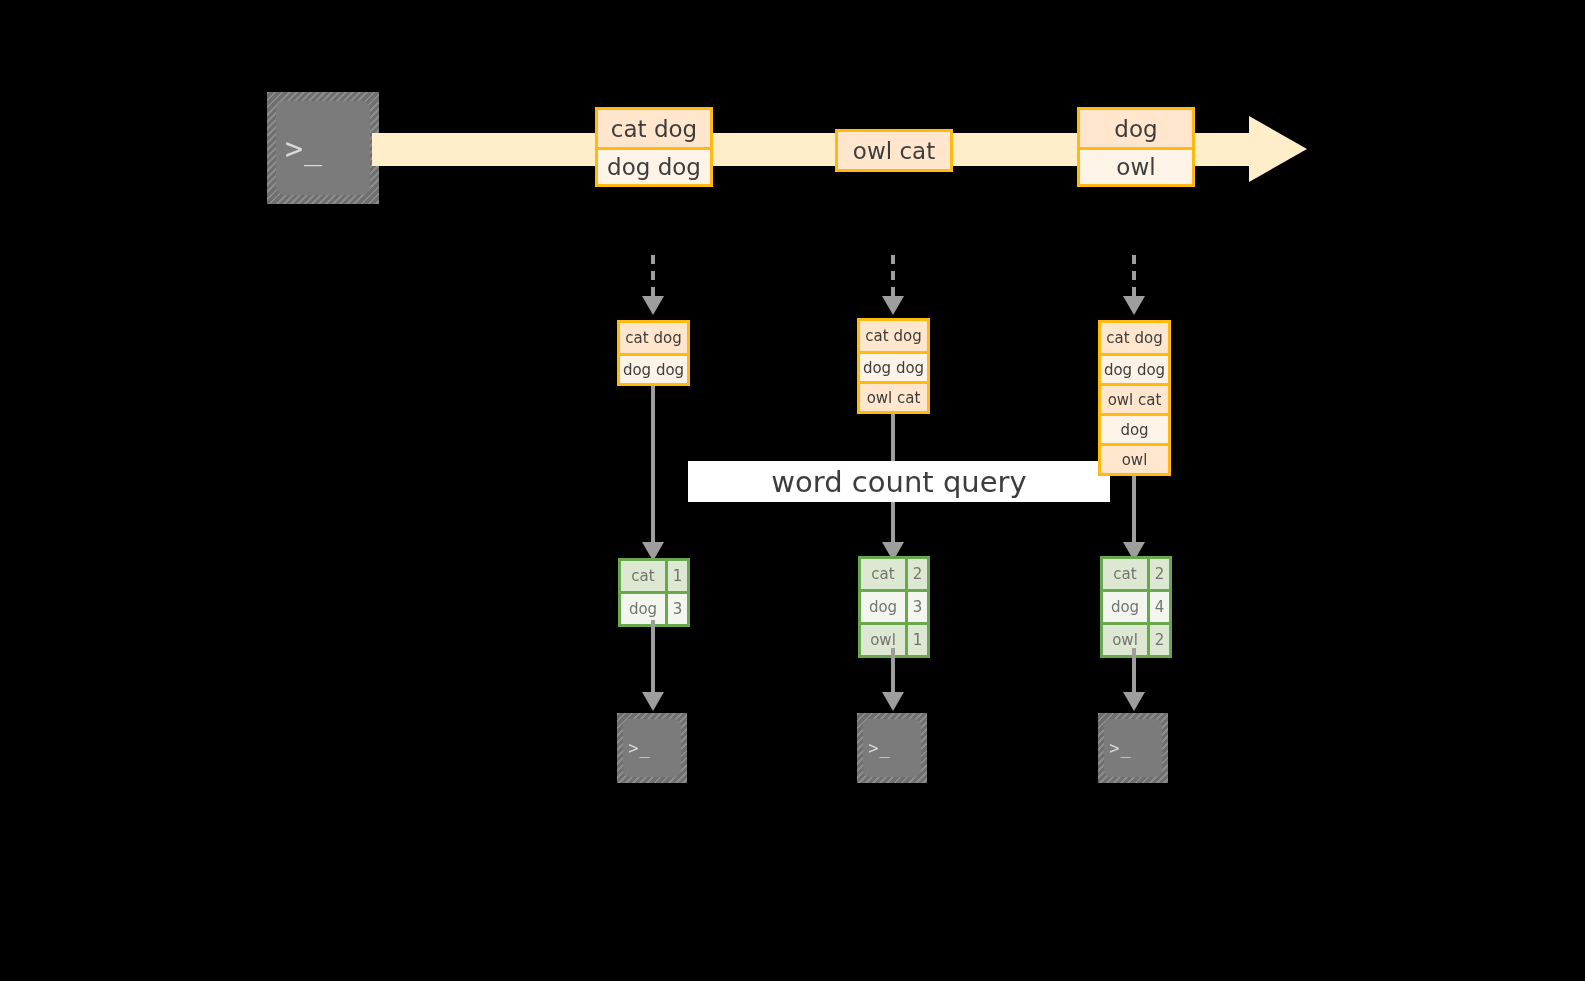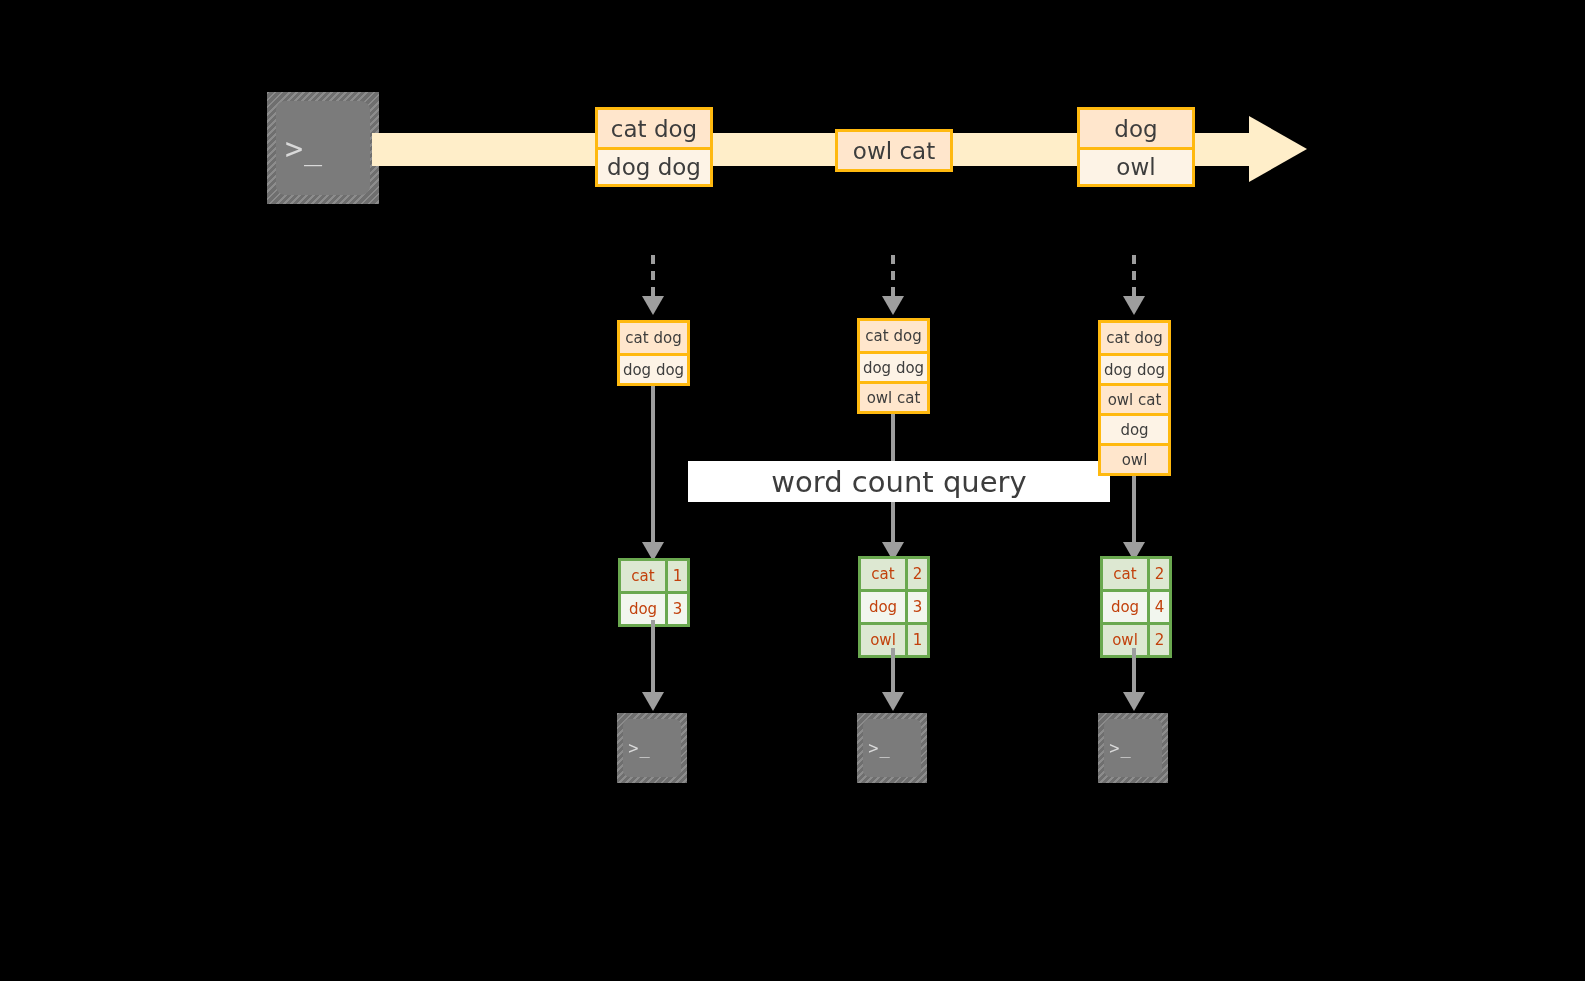--- a/index.html
+++ b/index.html
@@ -103,21 +103,21 @@
   .growrow {
     display: flex;
     height: 30px;
   }
   .growrow + .growrow { border-top: 3px solid #6aa84f; }
   .gcell {
     display: flex;
     align-items: center;
     justify-content: center;
     font-size: 15px;
-    color: #c2410c;
+    color: #737373;
     box-sizing: border-box;
   }
   .gcell.word { flex: 0 0 44px; }
   .gcell.count { flex: 1 1 auto; border-left: 3px solid #6aa84f; }
   .growrow.dark .gcell { background: #dde8d2; }
   .growrow.light .gcell { background: #f2f6ee; }
 
   
   .gline {
     position: absolute;

